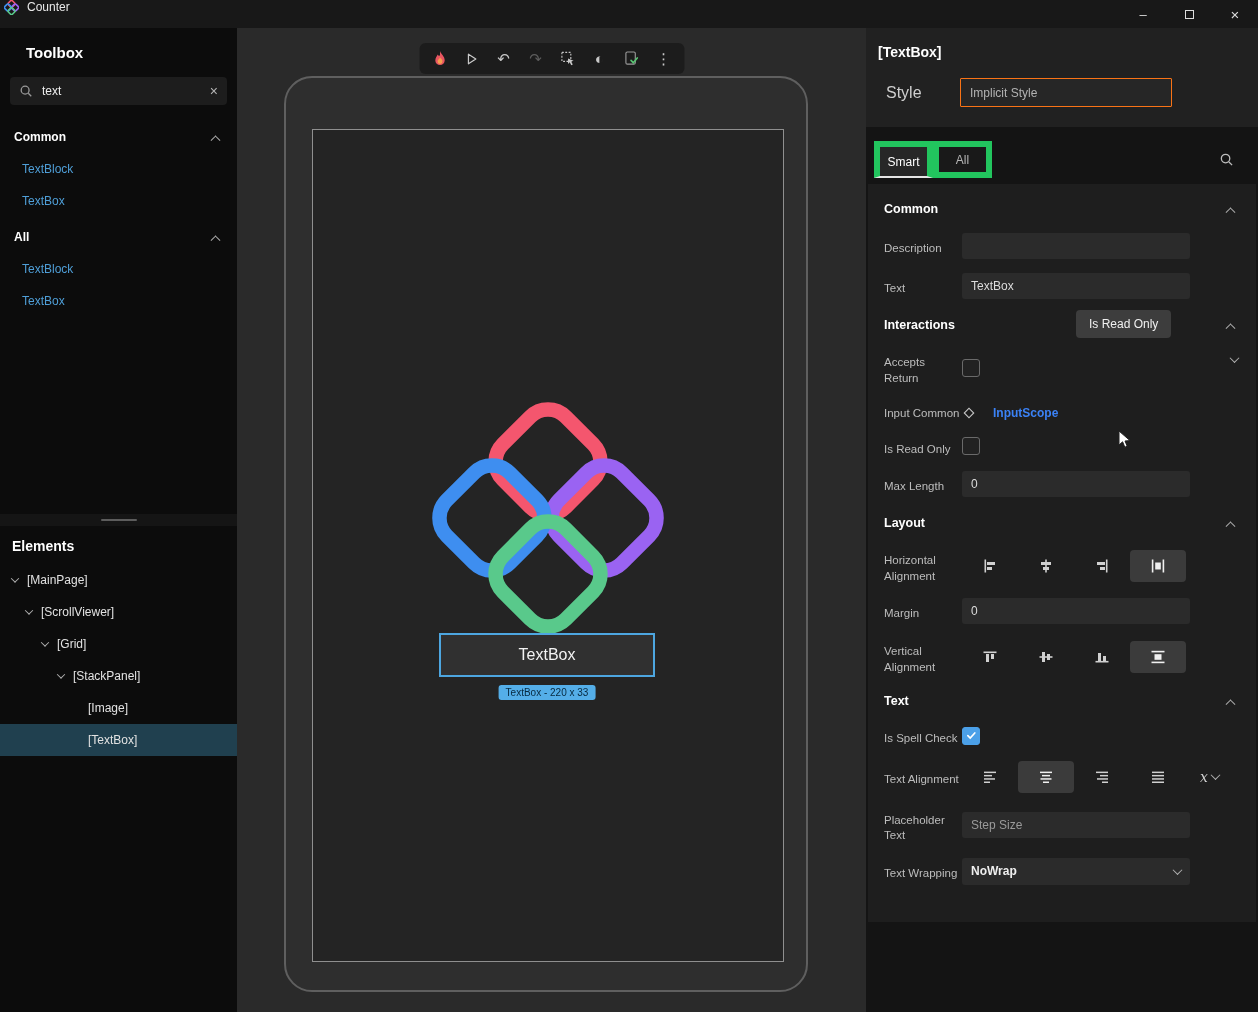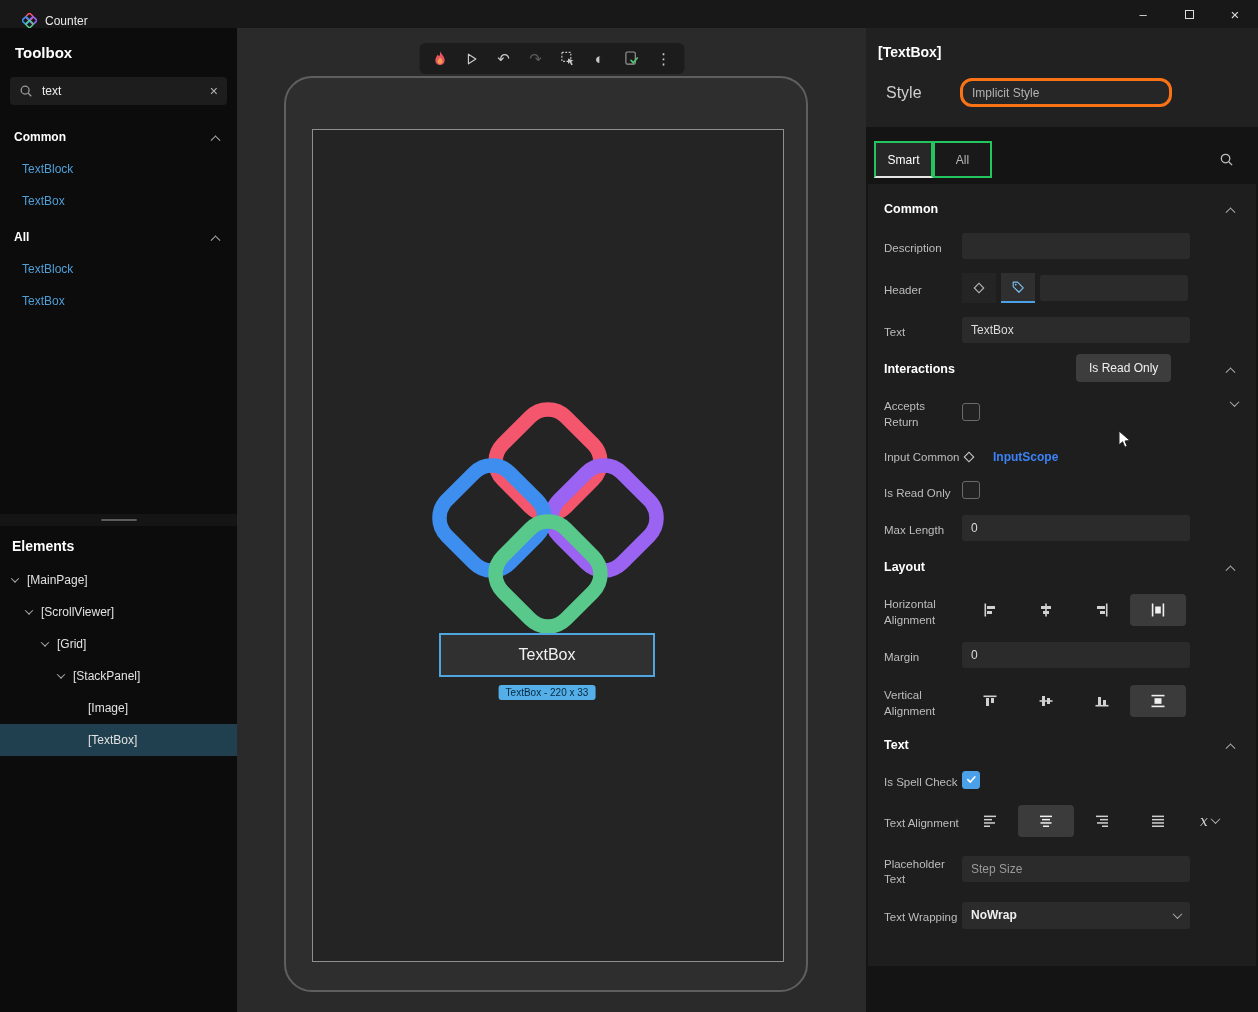--- a/index.html
+++ b/index.html
@@ -1,30 +1,30 @@
 <!DOCTYPE html>
 <html><head>
 <meta charset="utf-8">
 <style>
   * { box-sizing: border-box; margin: 0; padding: 0; }
   body { background:#000; font-family:"Liberation Sans", sans-serif; }
   .app { position:relative; width:1258px; height:1012px; background:#2a2a2a; overflow:hidden; color:#ddd; }
 
   
-  .titlebar { position:absolute; top:0; left:0; right:0; height:28px; background:#181818; display:flex; align-items:flex-end; padding-left:22px; z-index:20; }
+  .titlebar { position:absolute; top:0; left:0; right:0; height:28px; background:#181818; display:flex; align-items:flex-start; padding-left:4px; z-index:20; }
   .titlebar .title { font-size:12px; color:#e9e9e9; margin-left:8px; }
   .win-controls { margin-left:auto; display:flex; height:100%; }
   .win-btn { width:46px; height:100%; background:transparent; border:none; color:#ddd; font-size:13px; display:flex; align-items:center; justify-content:center; }
   .win-btn.close { font-size:15px; }
   .maxbox { width:9px; height:9px; border:1px solid #ddd; display:inline-block; }
 
   
   .sidebar { position:absolute; top:28px; left:0; width:237px; bottom:0; background:#0c0c0c; display:flex; flex-direction:column; }
   .toolbox { height:486px; padding:16px 10px 0; }
-  .panel-h1 { font-size:15px; font-weight:bold; color:#fff; margin:0 0 16px 5px; }
+  .panel-h1 { font-size:15px; font-weight:bold; color:#fff; margin:0 0 16px 16px; }
   .search { display:flex; align-items:center; background:#1d1d1d; border-radius:4px; height:28px; padding:0 9px; margin-bottom:16px; }
   .search input { flex:1; background:transparent; border:none; color:#eee; font-size:12px; outline:none; margin-left:9px; font-family:inherit; min-width:0; }
   .search .clear { color:#b5b5b5; font-size:14px; line-height:1; }
   .sec-header { display:flex; align-items:center; justify-content:space-between; font-size:12px; font-weight:bold; color:#fff; padding:9px 8px 9px 4px; margin-top:4px; }
   .tb-item { color:#4f9fd8; font-size:12px; padding:9px 4px 9px 12px; }
   .chev { display:inline-block; width:7px; height:7px; border-right:1.6px solid #b0b0b0; border-bottom:1.6px solid #b0b0b0; }
   .chev.up { transform:rotate(-135deg) translate(-2px,-2px); }
   .chev.down { transform:rotate(45deg) translate(-1px,-1px); }
   .splitter { height:12px; background:#151515; display:flex; align-items:center; justify-content:center; }
   .grip { width:36px; height:2px; background:#5c5c5c; border-radius:1px; }
@@ -45,23 +45,23 @@
   .logo { position:absolute; left:50%; top:272px; transform:translateX(-50%); }
   .canvas-textbox { position:absolute; left:126px; top:503px; width:216px; height:44px; border:2px solid #4da6e0; background:#303030; display:flex; align-items:center; justify-content:center; color:#f2f2f2; font-size:16px; }
   .size-badge { position:absolute; left:234px; top:555px; transform:translateX(-50%); background:#54aee8; color:#07293f; font-size:10px; padding:2px 7px; border-radius:3px; white-space:nowrap; }
 
   
   .inspector { position:absolute; top:28px; left:866px; right:0; bottom:0; background:#141414; }
   .insp-header { background:#212121; padding:16px 12px 20px; }
   .insp-title { font-size:14px; font-weight:bold; color:#fff; margin-bottom:18px; }
   .style-row { display:flex; align-items:center; }
   .style-row .lbl { width:82px; font-size:16px; color:#cfcfcf; padding-left:8px; }
-  .style-input { width:212px; height:29px; background:#262626; border:3px solid #f97316; border-radius:12px; color:#b2b2b2; font-size:12px; padding:0 9px; font-family:inherit; }
+  .style-input { width:212px; height:29px; background:#262626; border:1px solid #f97316; border-radius:1px; color:#b2b2b2; font-size:12px; padding:0 9px; font-family:inherit; }
   .tabs-row { display:flex; align-items:center; margin:14px 8px 6px; }
-  .tab { width:59px; height:37px; display:flex; align-items:center; justify-content:center; font-size:12px; color:#b5b5b5; border:2px solid #22c55e; background:#191919; }
+  .tab { width:59px; height:37px; display:flex; align-items:center; justify-content:center; font-size:12px; color:#b5b5b5; border:6px solid #22c55e; background:#191919; }
   .tab.active { background:#272727; color:#fff; border-bottom:2px solid #e6e6e6; }
   .tabs-search { margin-left:auto; margin-right:16px; }
   .insp-content { position:relative; margin:6px 2px 0; background:#1e1e1e; padding:6px 0 30px; }
   .sec { position:relative; }
   .sec-h { display:flex; align-items:center; padding:12px 22px 10px 16px; }
   .sec-h .t { font-size:12.5px; font-weight:bold; color:#fff; flex:1; }
   .prop-row { display:flex; align-items:center; padding:7px 0 7px 16px; position:relative; }
   .prop-lbl { width:78px; font-size:11.5px; color:#bdbdbd; padding-top:6px; line-height:1.35; flex-shrink:0; }
   .prop-ctrl { width:228px; display:flex; align-items:center; }
   .txt-input { width:228px; height:26px; background:#2b2b2b; border:none; border-radius:3px; color:#dcdcdc; font-size:12px; padding:0 9px; font-family:inherit; }
@@ -246,41 +246,20 @@
           <span class="t">Common</span>
           <span class="chev up"></span>
         </div>
         <div class="prop-row">
           <span class="prop-lbl">Description</span>
           <div class="prop-ctrl">
               <input class="txt-input" style="">
             </div>
         </div>
         <div class="prop-row">
-          <span class="prop-lbl">Header</span>
-          <div class="prop-ctrl">
-            <button class="icon-btn">
-              <span>
-                <svg width="14" height="14" viewBox="0 0 16 16">
-                    <rect x="4.2" y="4.2" width="7.6" height="7.6" fill="none" stroke="#b8b8b8" stroke-width="1.3" transform="rotate(45 8 8)"></rect>
-                  </svg>
-              </span>
-            </button>
-            <button class="icon-btn selected">
-              <span>
-                <svg width="14" height="14" viewBox="0 0 16 16">
-                    <path d="M2.5 2.5 v5 l6.5 6.5 5-5 -6.5-6.5 z" fill="none" stroke="#7dc0f2" stroke-width="1.3" stroke-linejoin="round"></path>
-                    <circle cx="5.4" cy="5.4" r="1" fill="#7dc0f2"></circle>
-                  </svg>
-              </span>
-            </button>
-            <input class="txt-input hdr-input" style="">
-          </div>
-        </div>
-        <div class="prop-row">
           <span class="prop-lbl">Text</span>
           <div class="prop-ctrl">
               <input class="txt-input" value="TextBox" style="">
             </div>
         </div>
       </div>
 
       <div class="sec">
         <button class="readonly-float">Is Read Only</button>
         <div class="sec-h">

